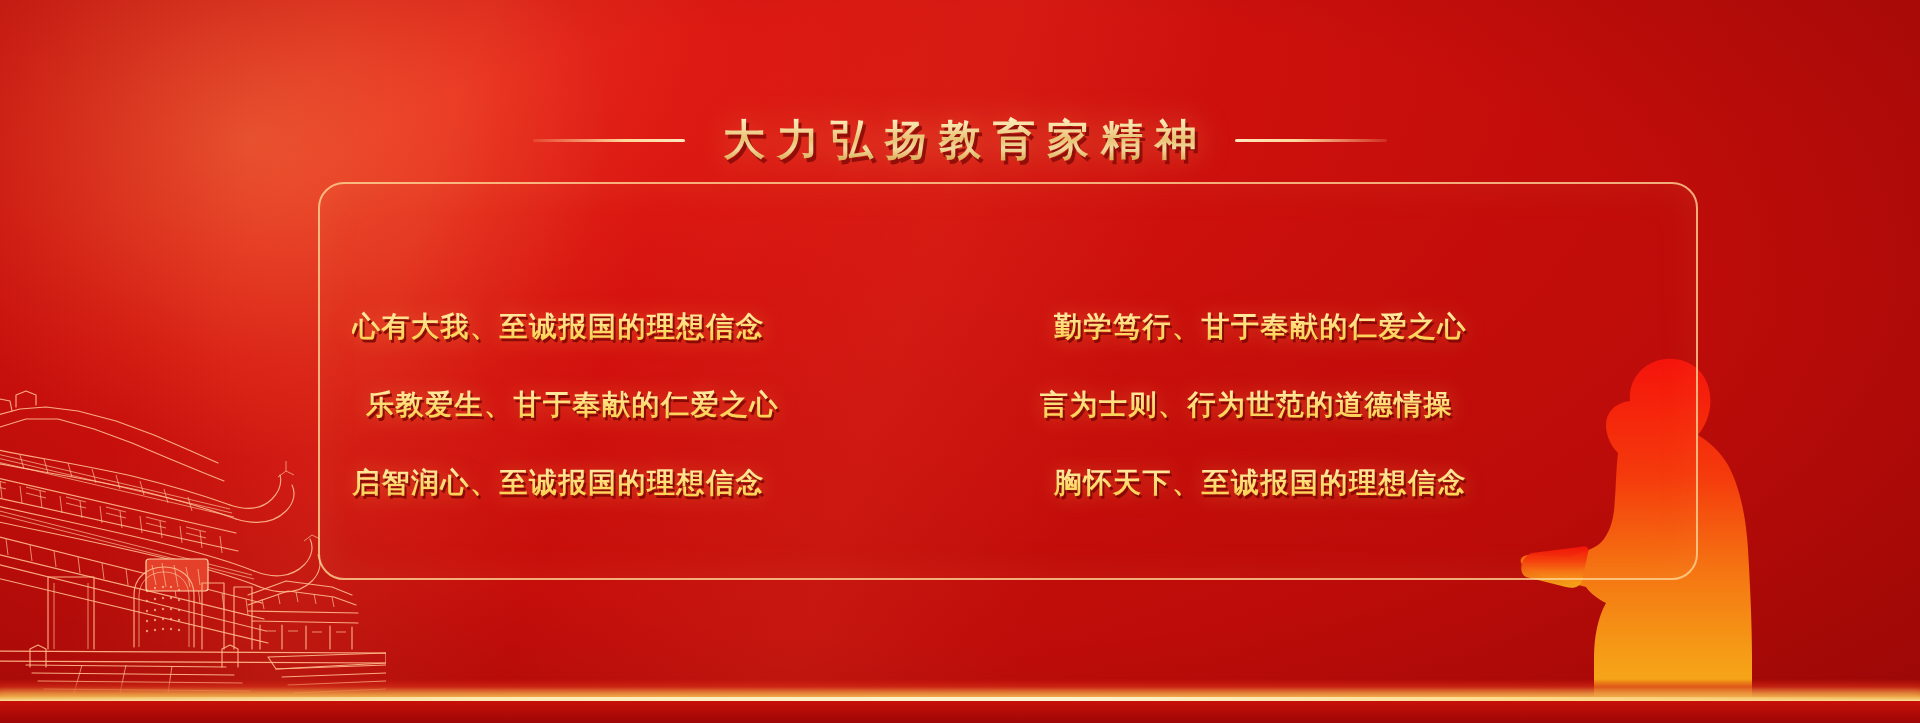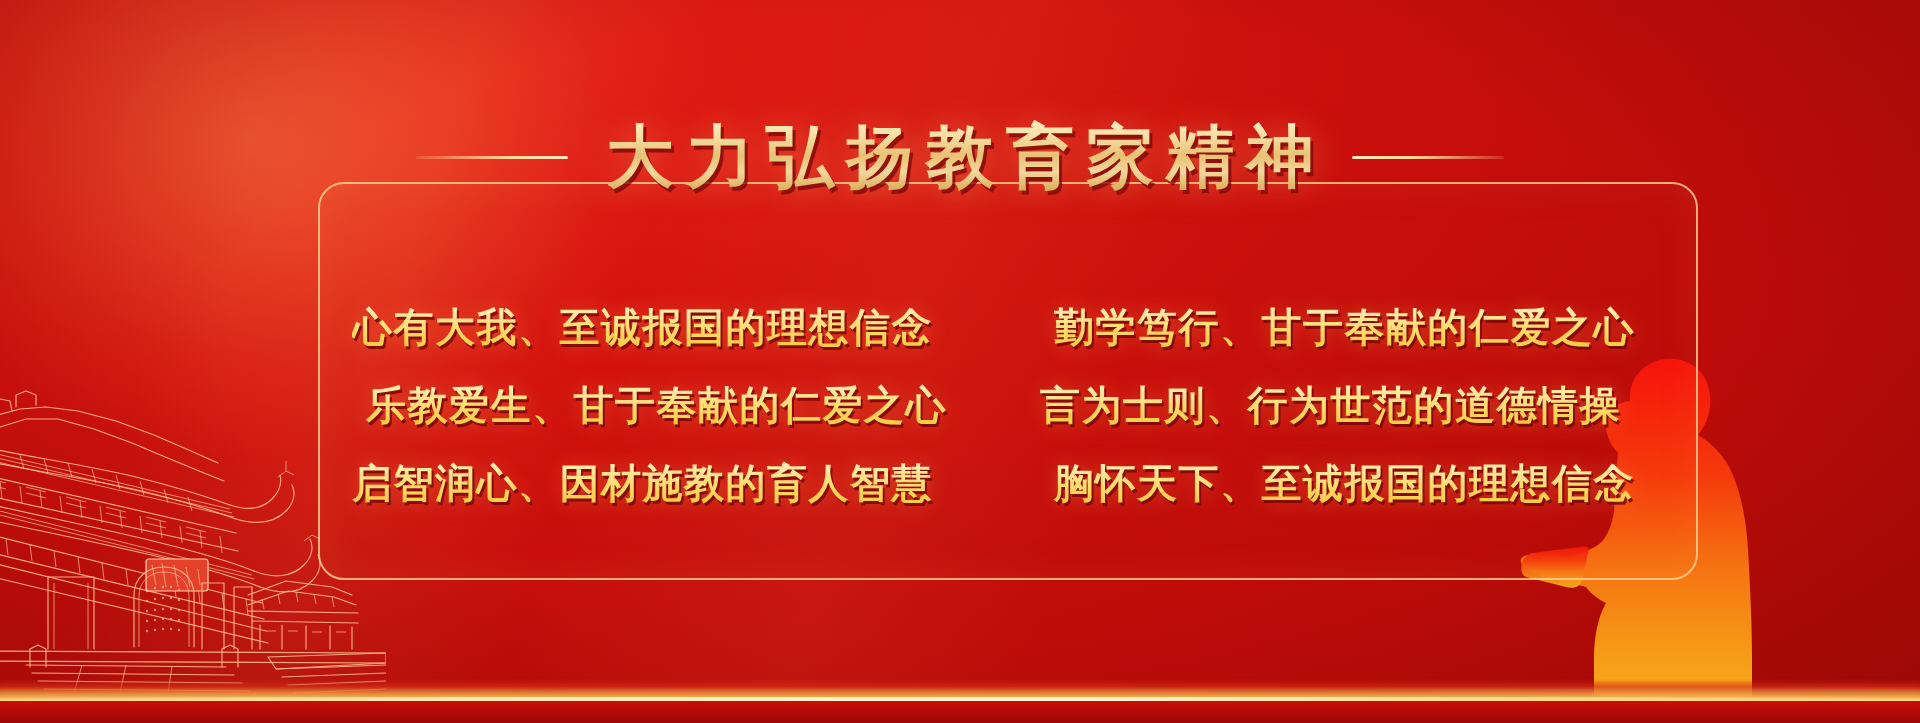--- a/index.html
+++ b/index.html
@@ -144,21 +144,21 @@
   }
   .rule{
     width:152px;height:3px;
     border-radius:2px;
   }
   .rule.left{background:linear-gradient(to right, rgba(255,214,150,0.15), #ffd79a 60%, #ffe7bd);}
   .rule.right{background:linear-gradient(to left, rgba(255,214,150,0.15), #ffd79a 60%, #ffe7bd);}
 
   .title{
     font-family:"DejaVu Serif","Liberation Serif",serif;
-    font-size:68px;
+    font-size:42px;
     font-weight:700;
     letter-spacing:12px;
     white-space:nowrap;
     padding-left:12px;
     background:linear-gradient(to bottom,
         #fff4d0 0%,
         #f7dfa4 26%,
         #e8c274 48%,
         #f2d79c 66%,
         #d9a94f 88%,
@@ -177,21 +177,21 @@
     width:1316px;
     display:grid;
     grid-template-columns:1fr 1fr;
     grid-auto-rows:78px;
     column-gap:60px;
     row-gap:0px;
   }
   .phrase{
     display:flex;align-items:center;
     font-family:"DejaVu Sans","Liberation Sans",sans-serif;
-    font-size:40px;
+    font-size:28px;
     font-weight:700;
     letter-spacing:1.5px;
     white-space:nowrap;
     background:linear-gradient(to bottom,
         #fff7d6 0%,
         #ffeaa6 30%,
         #ffd968 55%,
         #f8c83f 78%,
         #edb32c 100%);
     -webkit-background-clip:text;
@@ -381,21 +381,21 @@
     <span class="rule left"></span>
     <span class="title">大力弘扬教育家精神</span>
     <span class="rule right"></span>
   </div>
 
   <div class="phrases">
     <div class="phrase">心有大我、至诚报国的理想信念</div>
     <div class="phrase col-right">勤学笃行、甘于奉献的仁爱之心</div>
     <div class="phrase col-right">乐教爱生、甘于奉献的仁爱之心</div>
     <div class="phrase">言为士则、行为世范的道德情操</div>
-    <div class="phrase">启智润心、因材施教的育人智慧</div>
+    <div class="phrase">启智润心、至诚报国的理想信念</div>
     <div class="phrase col-right">胸怀天下、至诚报国的理想信念</div>
   </div>
 
   <div class="bottom-band"></div>
   <div class="bottom-line"></div>
   <div class="bottom-red"></div>
 
 </div>
 
 </body></html>

